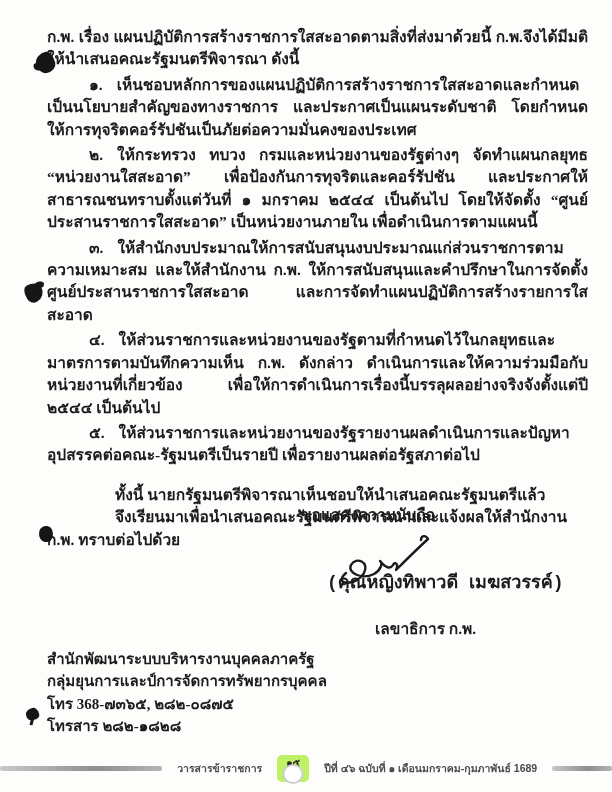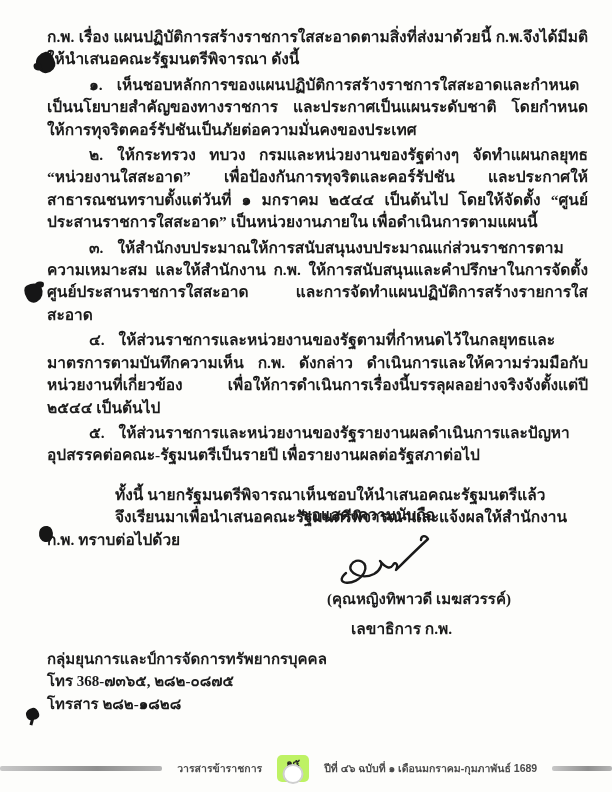--- a/index.html
+++ b/index.html
@@ -22,25 +22,25 @@
   p.item .num { padding-right:14px; }
   p.closing { text-indent:68px; }
   p.closing.first { margin-top:17px; }
 
   .signoff {
     position:absolute; left:289px; top:502px;
     font-size:15.5px; font-weight:600;margin-left:12px;
   }
   .signature-svg { position:absolute; left:330px; top:533px; }
   .signatory-name {
-    position:absolute; left:327px; top:587px;
-    font-size:15px; font-weight:600;
+    position:absolute; left:327px; top:567px;
+    font-size:18px; font-weight:600;font-family:Liberation Mono, monospace;
   }
   .signatory-title {
-    position:absolute; left:351px; top:616px;
+    position:absolute; left:375px; top:616px;
     font-size:15.5px; font-weight:600;
   }
 
   .contact {
     position:absolute; left:47px; top:648px;
     font-size:15px; line-height:22.4px; font-weight:600;
   }
   .contact p { margin:0; }
 
   
@@ -132,20 +132,21 @@
   <div class="signoff">ขอแสดงความนับถือ</div>
 
   <svg class="signature-svg" width="110" height="62" viewBox="0 0 110 62" aria-hidden="true">
     <path d="M16 40 C 2 52, 26 54, 34 40 C 40 29, 26 23, 21 32 C 17 40, 32 47, 44 41 C 51 37, 53 30, 50 28 C 55 34, 60 37, 63 32 C 65 28, 69 31, 66 37 C 73 30, 86 17, 98 6 M 98 6 C 96 2, 91 2, 91 7" fill="none" stroke="#1a1a1a" stroke-width="2.4" stroke-linecap="round" stroke-linejoin="round"></path>
   </svg>
 
   <div class="signatory-name">(คุณหญิงทิพาวดี  เมฆสวรรค์)</div>
   <div class="signatory-title">เลขาธิการ ก.พ.</div>
 
   <div class="contact">
+    <p>สำนักพัฒนาระบบบริหารงานบุคคลภาครัฐ</p>
     <p>กลุ่มยุนการและป์การจัดการทรัพยากรบุคคล</p>
     <p>โทร 368-๗๓๖๕, ๒๘๒-๐๘๗๕</p>
     <p>โทรสาร ๒๘๒-๑๘๒๘</p>
   </div>
 
   <div class="journal-footer">
     <div class="rule left"></div>
     <span class="journal-name">วารสารข้าราชการ</span>
     <span class="page-badge">
       <span class="badge-num">๑๕</span>

